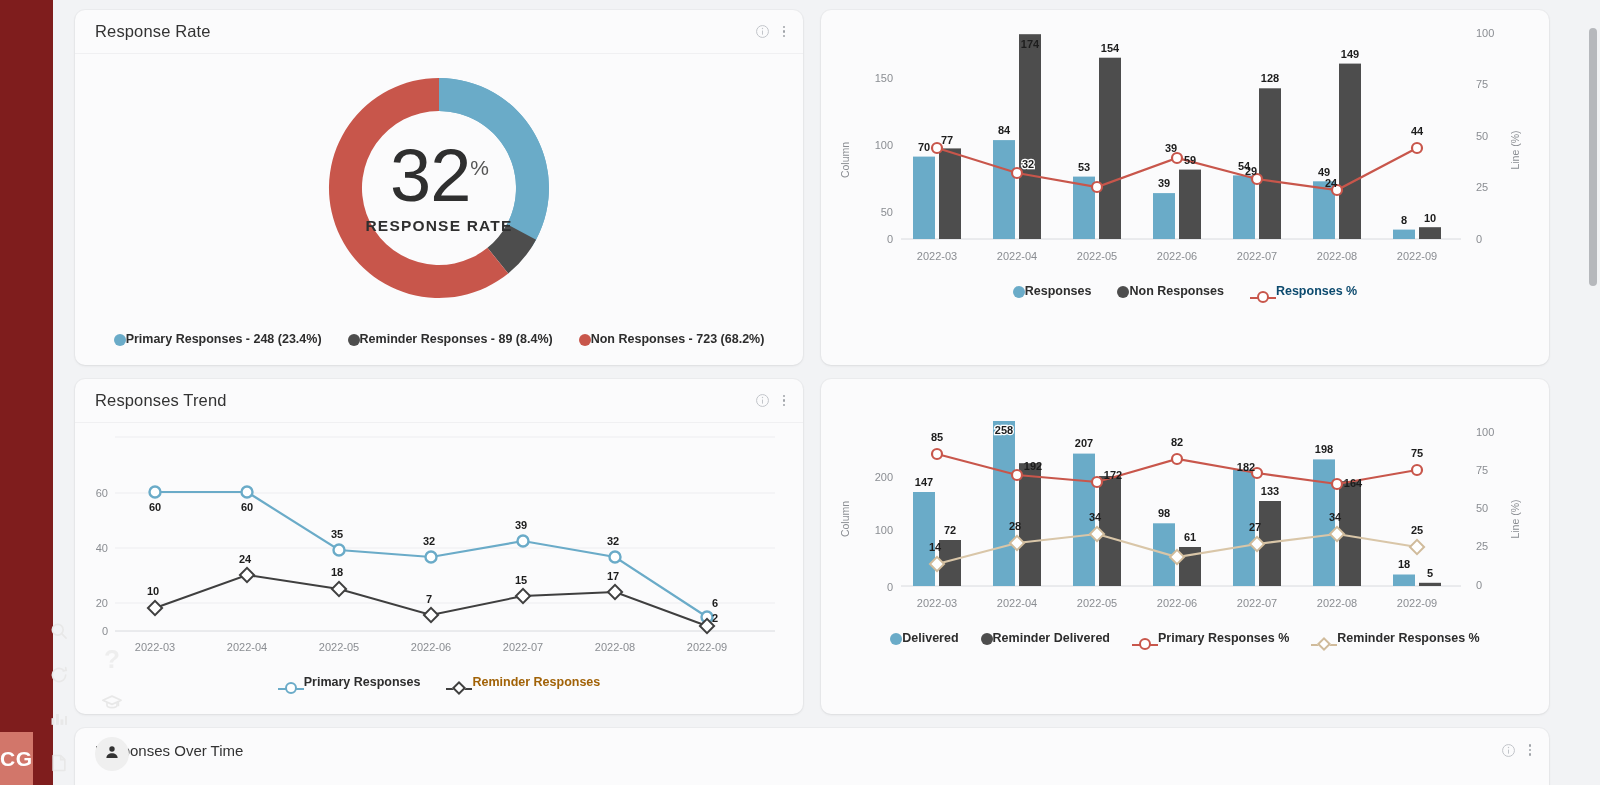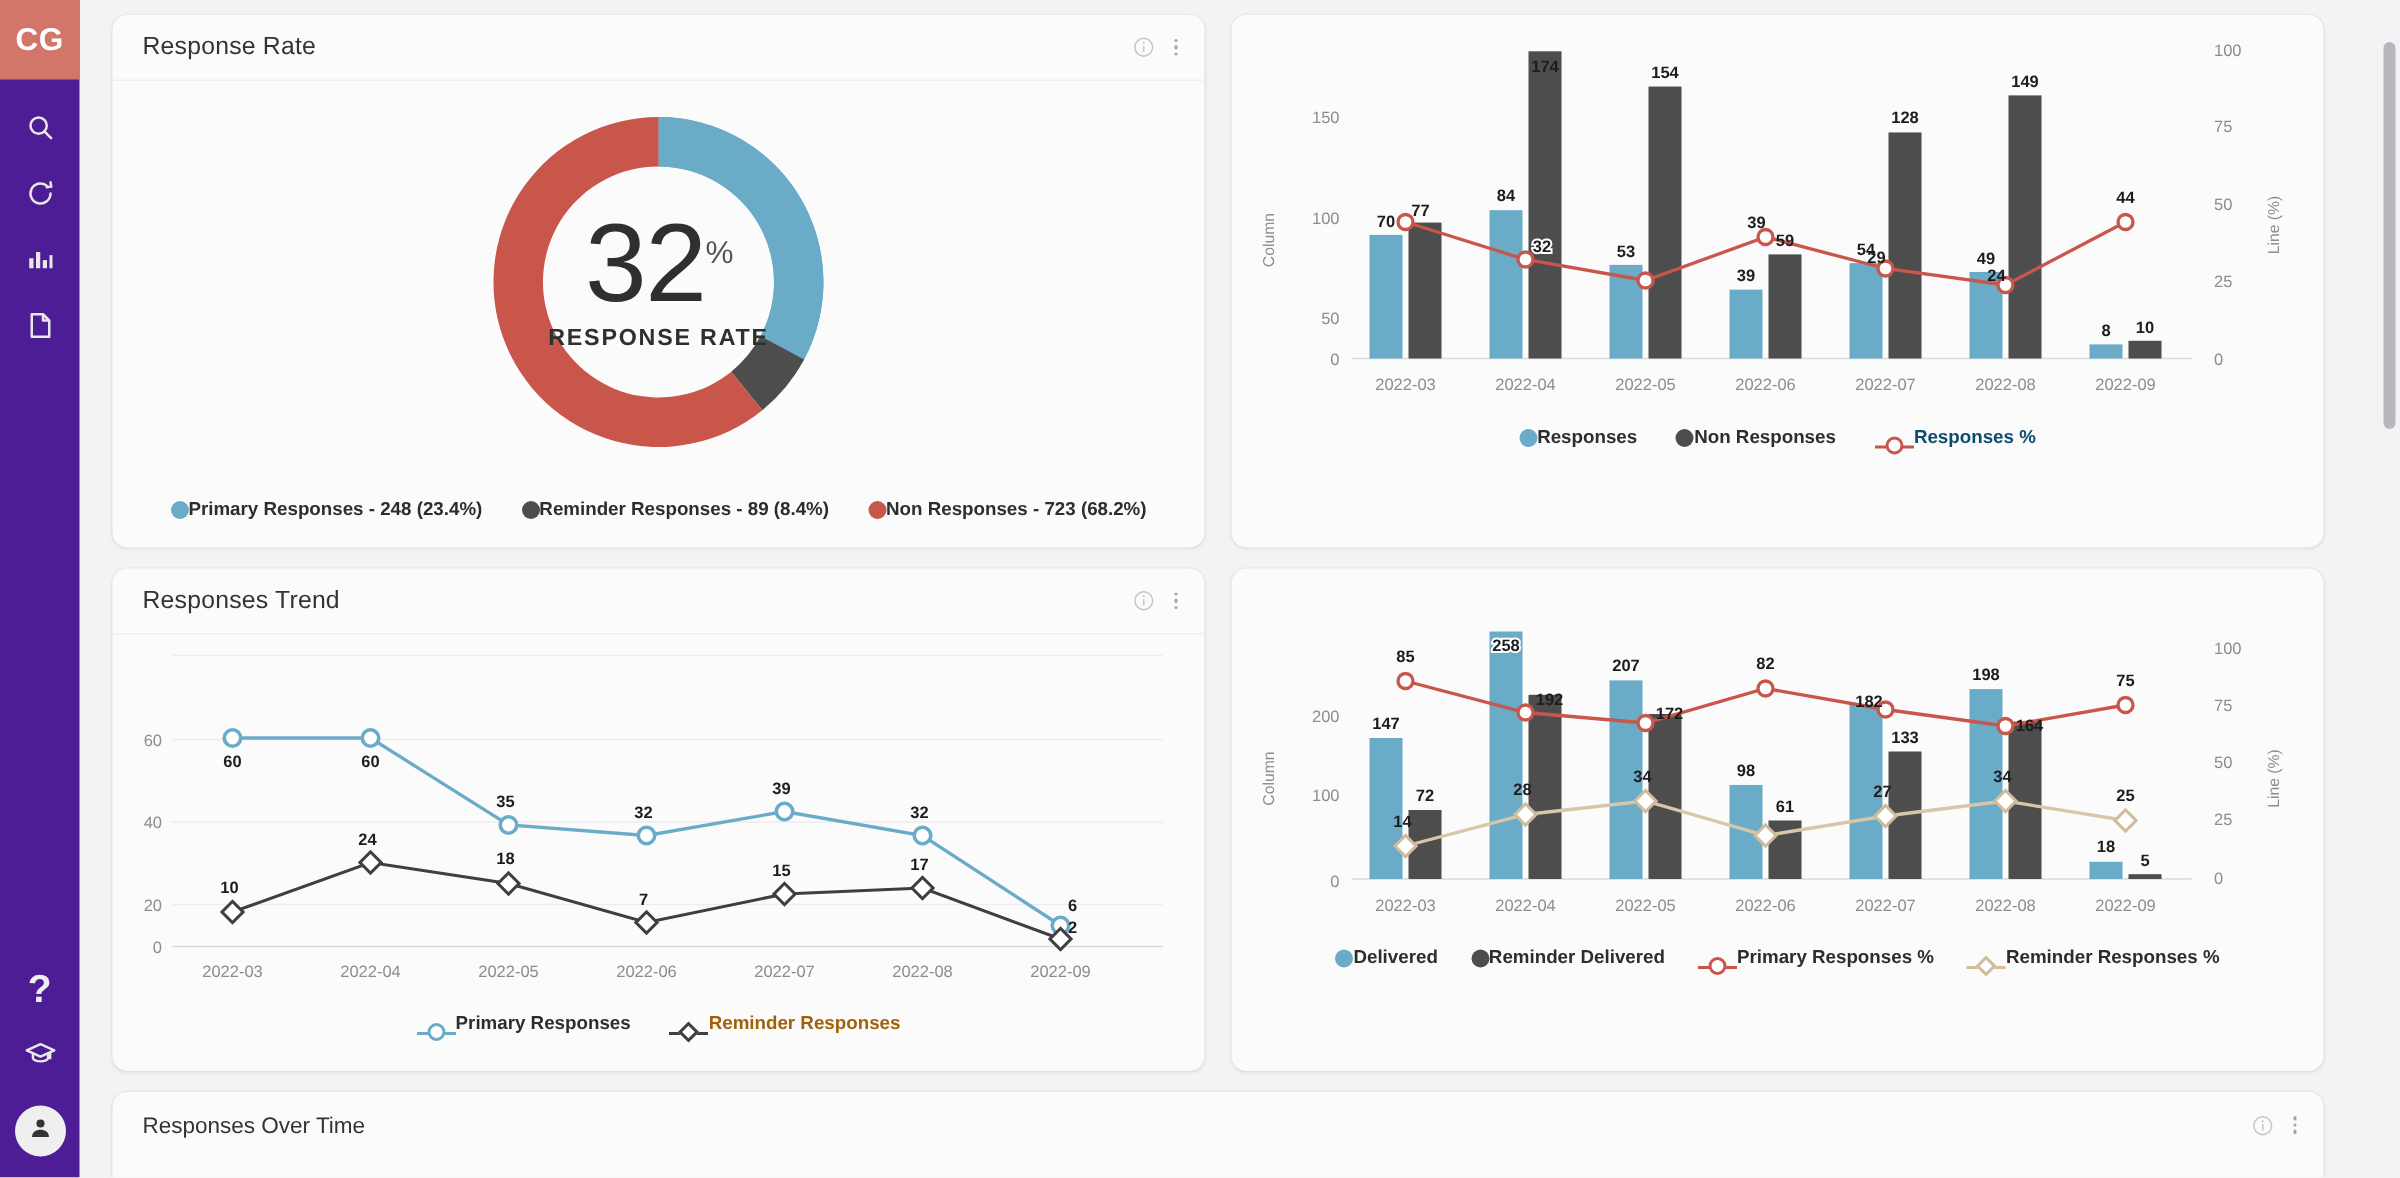--- a/index.html
+++ b/index.html
@@ -7,22 +7,22 @@
     width: 1600px; height: 785px;
     font-family: "Liberation Sans", sans-serif;
     background: #f2f3f5;
     overflow: hidden;
   }
   .app { display: flex; width: 1600px; height: 785px; position: relative; }
 
   
   .sidebar {
     width: 53px; height: 785px;
-    background: #4c1d95;
-    display: flex; flex-direction: column; align-items: flex-start;
+    background: #7f1d1d;
+    display: flex; align-items: flex-end;
     flex: none; position: relative; z-index: 5;
   }
   .logo {
     width: 53px; height: 53px; background: #d2766a;
     display: flex; align-items: center; justify-content: center;
     color: #fff; font-weight: bold; font-size: 21px; letter-spacing: .5px;
   }
   .nav-icon {
     width: 53px; height: 44px;
     display: flex; align-items: center; justify-content: center;

